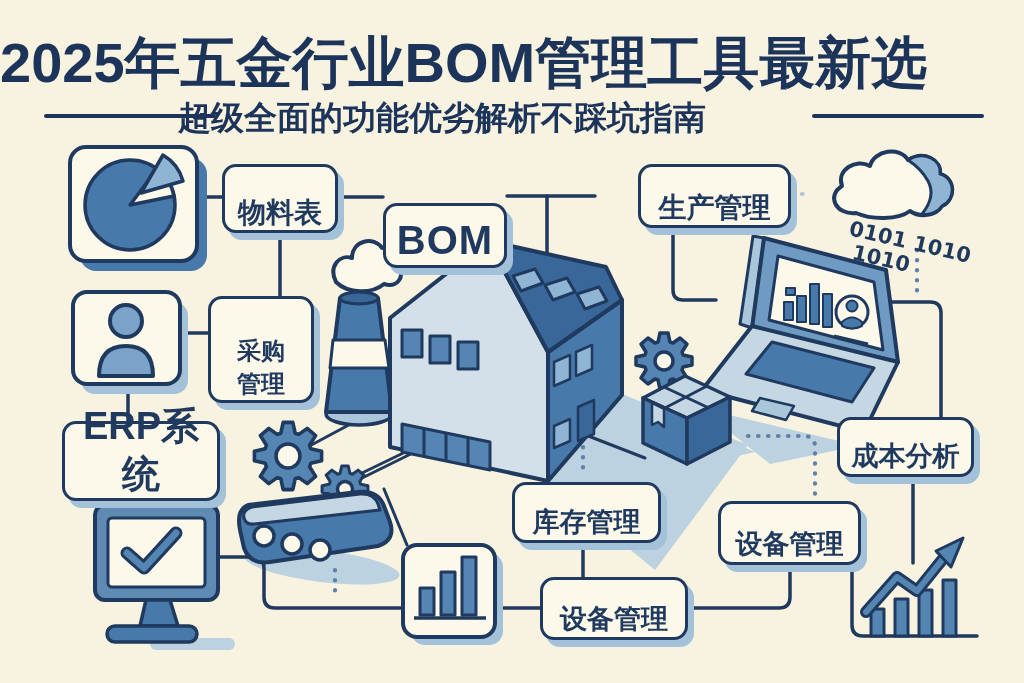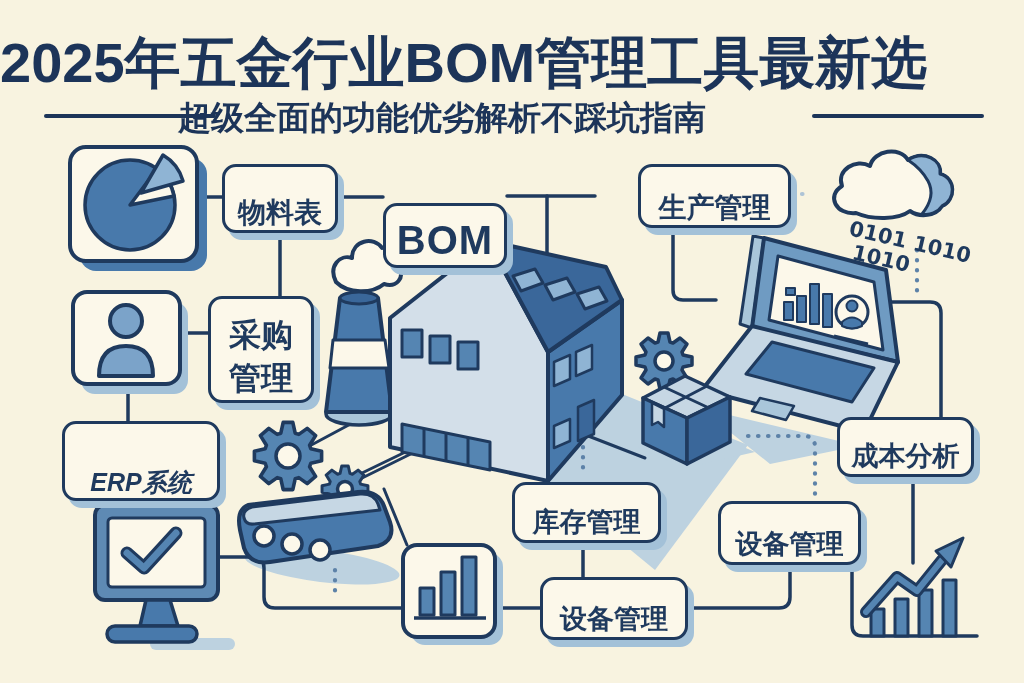--- a/index.html
+++ b/index.html
@@ -210,26 +210,26 @@
 </div>
 
 <div class="label-box" style="left:383px;top:159px;width:124px;height:65px;font-size:40px;font-weight:900;letter-spacing:1px;margin-top:44px;">
   <span>BOM</span>
 </div>
 
 <div class="label-box" style="left:595px;top:164px;width:153px;height:64px;font-size:28px;margin-left:43px;">
   <span>生产管理</span>
 </div>
 
-<div class="label-box" style="left:208px;top:296px;width:106px;height:107px;font-size:32px;line-height:1.35;">
+<div class="label-box" style="left:208px;top:296px;width:106px;height:107px;font-size:24px;line-height:1.35;">
   <span>采购</span>
   <span>管理</span>
 </div>
 
-<div class="label-box" style="left:62px;top:421px;width:158px;height:80px;font-size:25px;font-style:italic;">
+<div class="label-box" style="left:62px;top:421px;width:158px;height:80px;font-size:38px;">
   <span>ERP系统</span>
 </div>
 
 <div class="label-box" style="left:837px;top:417px;width:137px;height:60px;font-size:27px;">
   <span>成本分析</span>
 </div>
 
 <div class="label-box" style="left:512px;top:482px;width:149px;height:61px;font-size:27px;">
   <span>库存管理</span>
 </div>

